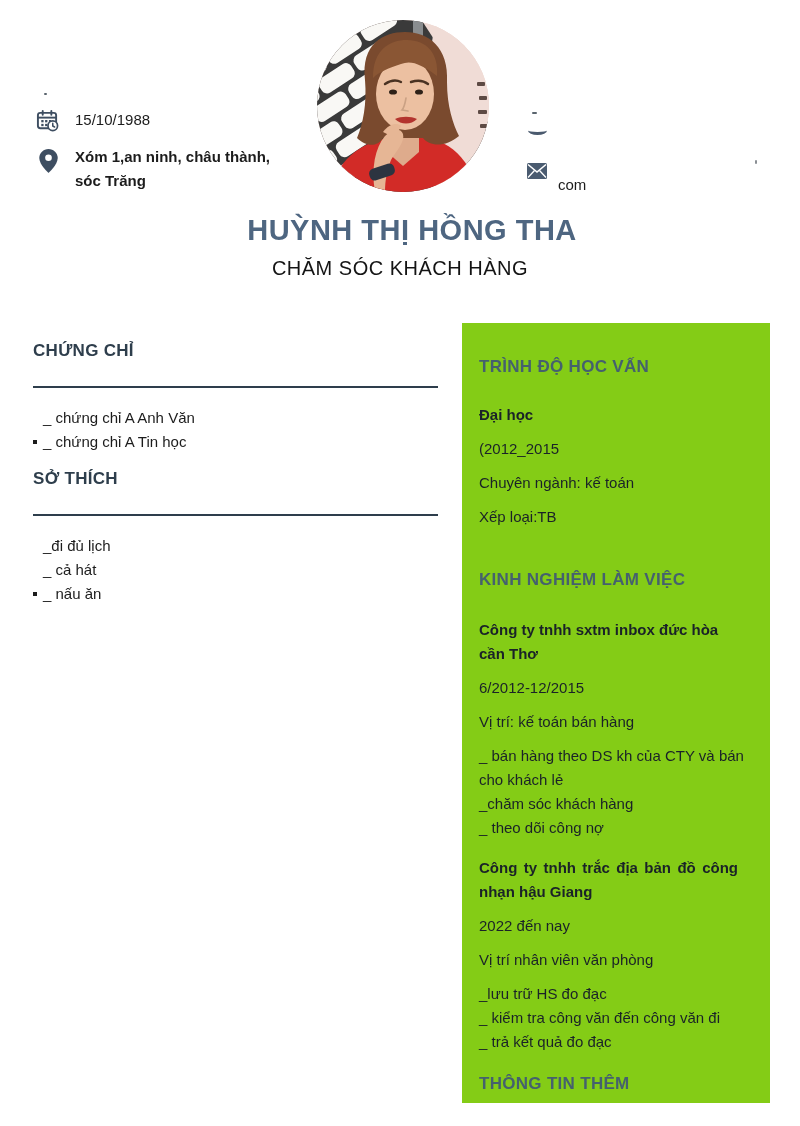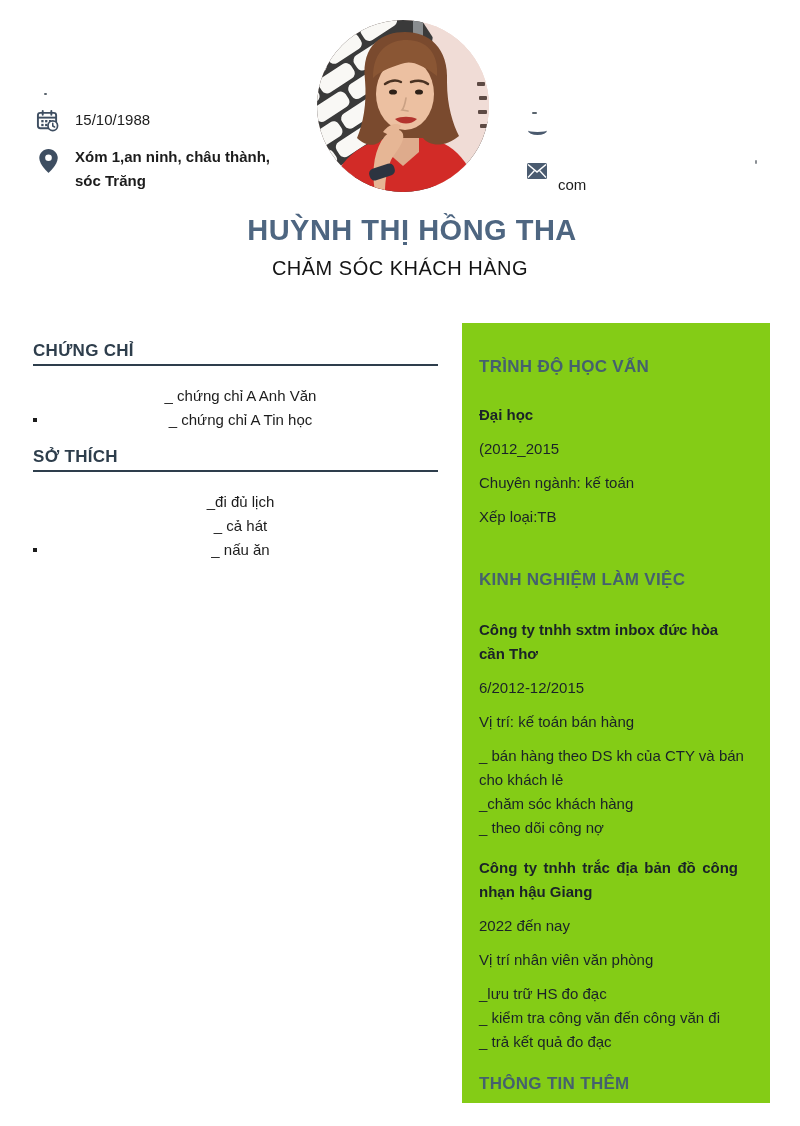--- a/index.html
+++ b/index.html
@@ -31,23 +31,23 @@
     font-size:29px; font-weight:bold; color:#4e6681; letter-spacing:0.5px;
   }
   .subtitle {
     position:absolute; left:0; top:257px; width:800px; text-align:center;
     font-size:20px; color:#141414; letter-spacing:0.5px;
   }
   
   .left-col { position:absolute; left:33px; top:341px; width:405px; }
   .left-heading {
     font-size:17px; font-weight:bold; color:#2e3e4c; letter-spacing:0.3px;
-    line-height:20px; padding-bottom:3px; border-bottom:2px solid #2e3e4c;
-  }
-  .left-list { list-style:none; margin:18px 0 15px 0;text-align:center; }
+    line-height:20px; padding-bottom:25px; border-bottom:2px solid #2e3e4c;
+  }
+  .left-list { list-style:none; margin:18px 0 15px 0; }
   .left-list li { position:relative; padding-left:10px; font-size:15px; line-height:24px; color:#1c1c1c; }
   .sq-bullet { position:absolute; left:0; top:10px; width:4px; height:4px; background:#1c1c1c; }
   
   .sidebar {
     position:absolute; left:462px; top:323px; width:308px; height:780px;
     background:#84cc16; padding:0 17px; overflow:hidden;
   }
   .side-h {
     font-size:17px; font-weight:bold; color:#45616e; letter-spacing:0.3px; line-height:24px;
   }

